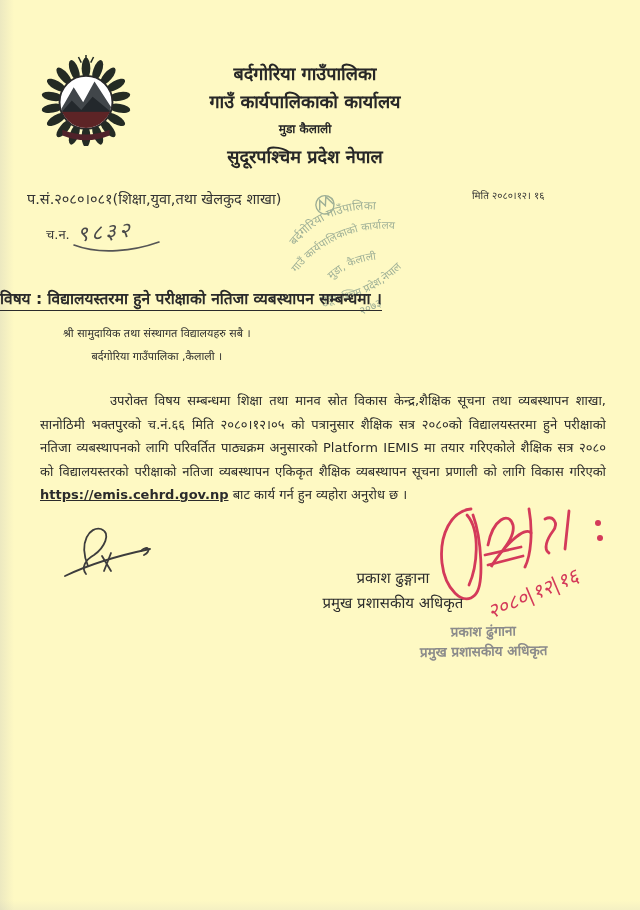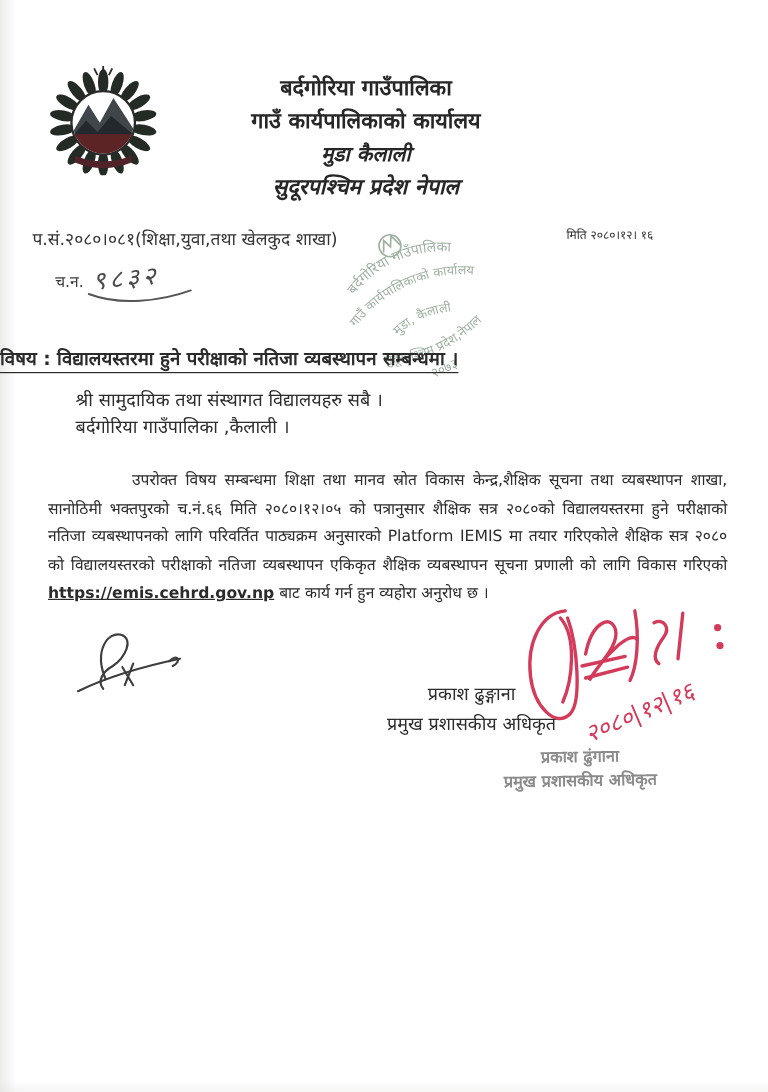--- a/index.html
+++ b/index.html
@@ -1,53 +1,53 @@
 <!DOCTYPE html>
 <html><head>
 <meta charset="utf-8">
 <style>
   html,body{margin:0;padding:0;background:#e8e8e6;}
   .page{
     position:relative;width:640px;height:910px;margin:0 auto;
-    background:#ffffff;overflow:hidden;
+    background:#fef9c3;overflow:hidden;
     font-family:"DejaVu Sans",sans-serif;color:#2d2d2d;
   }
   .page::before{
     content:"";position:absolute;inset:0;pointer-events:none;
     background:linear-gradient(90deg,rgba(190,190,184,.28),rgba(0,0,0,0) 14px),
                linear-gradient(0deg,rgba(200,200,195,.18),rgba(0,0,0,0) 10px);
   }
   .abs{position:absolute;}
   
   .emblem{left:34px;top:54px;width:104px;height:92px;}
   .header-text{left:140px;top:60px;width:330px;text-align:center;font-weight:bold;color:#272727;}
   .header-text .l1{font-size:18px;line-height:28px;}
   .header-text .l2{font-size:18px;line-height:28px;}
-  .header-text .l3{font-size:17px;line-height:27px;font-style:italic;}
-  .header-text .l4{font-size:18px;line-height:28px;font-style:italic;}
+  .header-text .l3{font-size:12px;line-height:27px;}
+  .header-text .l4{font-size:18px;line-height:28px;}
   
   .refno{left:27px;top:188px;font-size:14.5px;color:#333;}
   .date{left:472px;top:188px;font-size:10px;color:#333;}
   .chalani{left:46px;top:217px;font-size:13px;color:#3a3a3a;}
   .chalani .num{
     display:inline-block;font-family:"DejaVu Serif",serif;font-style:italic;
     font-size:21px;color:#4a4a4a;letter-spacing:3px;margin-left:7px;
     transform:rotate(-5deg);
   }
   .chalani-swoosh{left:72px;top:240px;width:90px;height:16px;}
   
   .round-stamp{
     left:270px;top:176px;width:152px;height:152px;
     transform:rotate(-24deg);opacity:.82;
   }
   
   .subject{left:0;top:287px;width:508px;text-align:left;font-size:15.5px;font-weight:bold;color:#2b2b2b;}
   .subject span{border-bottom:1.5px solid #2b2b2b;padding-bottom:2px;}
   
-  .addressee{left:63px;top:322px;font-size:15px;line-height:23px;color:#2c2c2c;}
+  .addressee{left:63px;top:322px;font-size:11px;line-height:23px;color:#2c2c2c;text-align:center;}
   
   .body{
     left:40px;top:389px;width:566px;font-size:13px;line-height:23.5px;
     text-align:justify;color:#2b2b2b;
   }
   .body p{margin:0;text-indent:70px;}
   .body .url{font-weight:bold;text-decoration:underline;color:#2b2b2b;}
   
   .sig-black{left:58px;top:518px;width:106px;height:74px;}
   .signatory{left:312px;top:556px;width:162px;text-align:center;font-size:15px;line-height:24.5px;color:#2c2c2c;margin-top:10px;}

